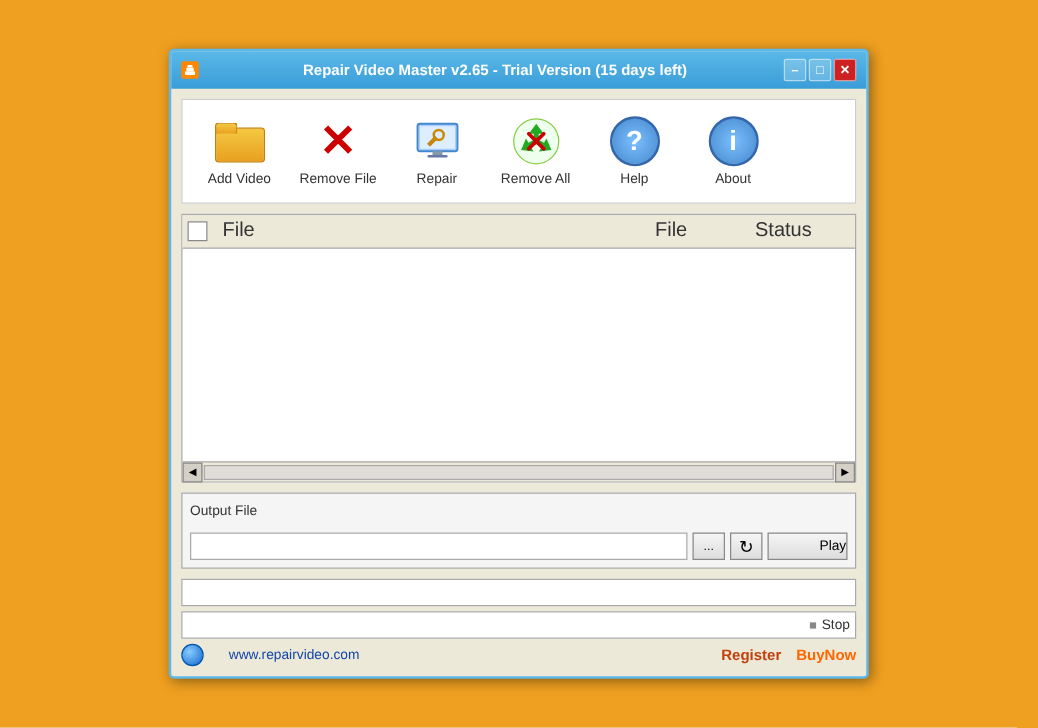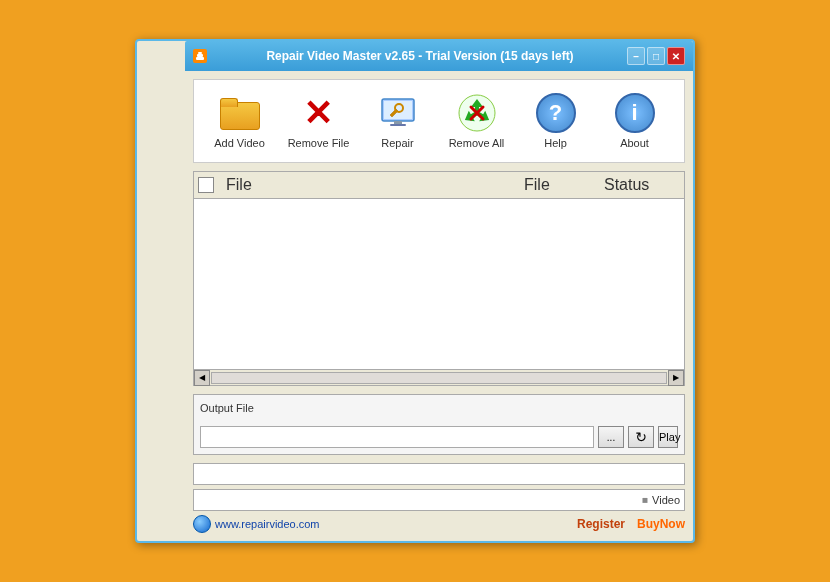--- a/index.html
+++ b/index.html
@@ -12,21 +12,20 @@
       height: 582px;
       font-family: 'Segoe UI', Tahoma, sans-serif;
       font-size: 12px;
     }
     .window {
       width: 560px;
       background: #ECE9D8;
       border: 2px solid #5BB8E8;
       border-radius: 4px;
       box-shadow: 2px 2px 10px rgba(0,0,0,0.4);
-      padding-left: 48px;
     }
     .title-bar {
       background: linear-gradient(to bottom, #5BB8E8, #3A9DD8);
       height: 30px;
       display: flex;
       align-items: center;
       justify-content: space-between;
       padding: 0 8px;
       border-radius: 2px 2px 0 0;
     }
@@ -239,28 +238,28 @@
       height: 22px;
       background: linear-gradient(to bottom, #f5f5f5, #ddd);
       border: 1px solid #888;
       cursor: pointer;
       display: flex;
       align-items: center;
       justify-content: center;
       font-size: 14px;
     }
     .play-btn {
-      width: 20px;
+      width: 64px;
       height: 22px;
       background: linear-gradient(to bottom, #f5f5f5, #ddd);
       border: 1px solid #888;
       cursor: pointer;
       display: flex;
       align-items: center;
-      justify-content: flex-start;
+      justify-content: flex-end;
       font-size: 11px;
     }
     .progress-section {
       margin: 0 8px 4px 8px;
       border: 1px solid #aaa;
       height: 22px;
       background: white;
     }
     .status-section {
       margin: 4px 8px;
@@ -275,21 +274,21 @@
     }
     .footer {
       margin: 4px 8px 8px 8px;
       display: flex;
       align-items: center;
       justify-content: space-between;
     }
     .website-link {
       display: flex;
       align-items: center;
-      gap: 4px;
+      gap: 20px;
       color: #1144AA;
       font-size: 11px;
       text-decoration: none;
     }
     .globe-icon {
       width: 18px;
       height: 18px;
       border-radius: 50%;
       background: radial-gradient(circle at 35% 35%, #88CCFF, #1166CC);
       border: 1px solid #0055AA;
@@ -439,21 +438,21 @@
           <span style="font-size:11px;">Play</span>
         </button>
       </div>
     </div>
   </div>
 
   <div class="progress-section"></div>
 
   <div class="status-section">
     <span style="font-size:12px; color:#888;">⏹</span>
-    <span style="font-size:11px; color:#333;">Video</span>
+    <span style="font-size:11px; color:#333;">Stop</span>
   </div>
 
   <div class="footer">
     <a class="website-link" href="#">
       <div class="globe-icon"></div>
       <span>www.repairvideo.com</span>
     </a>
     <div class="footer-right">
       <span class="register-btn">Register</span>
       <span class="buynow-btn">BuyNow</span>

